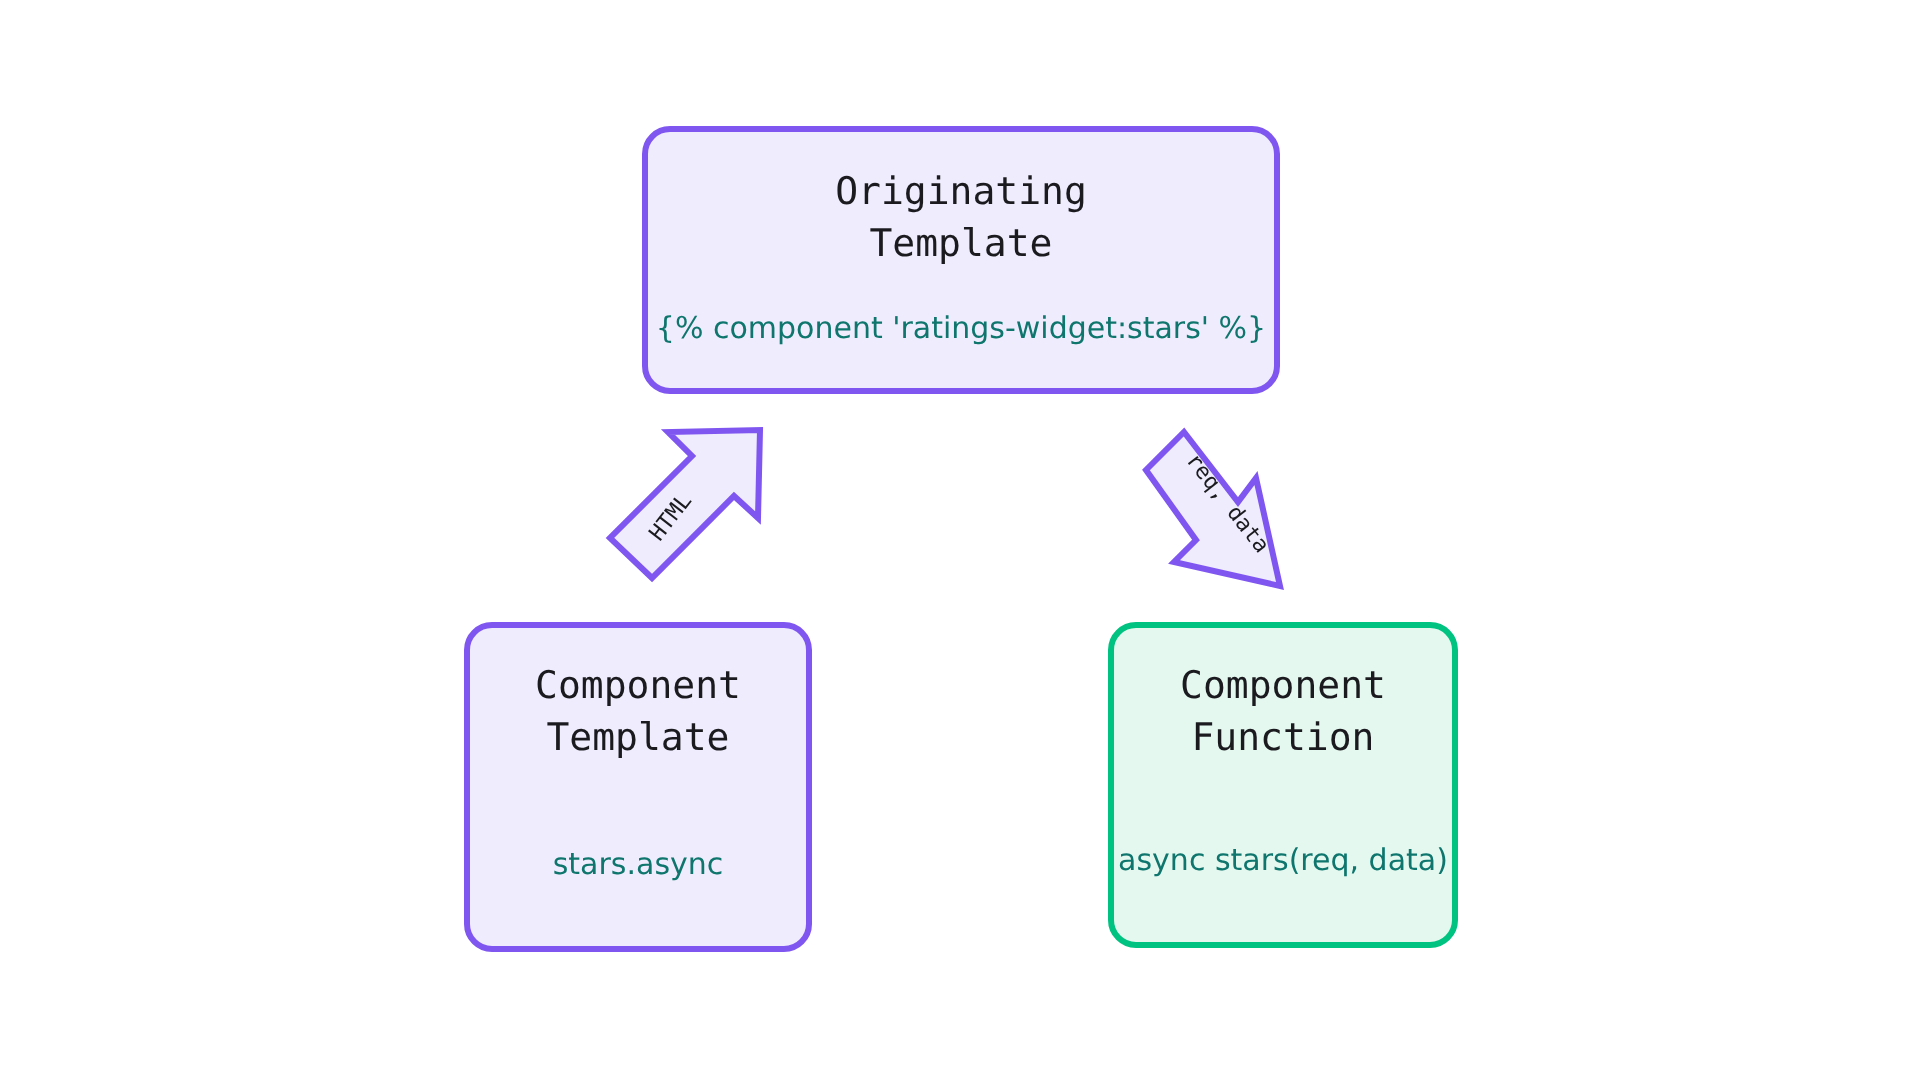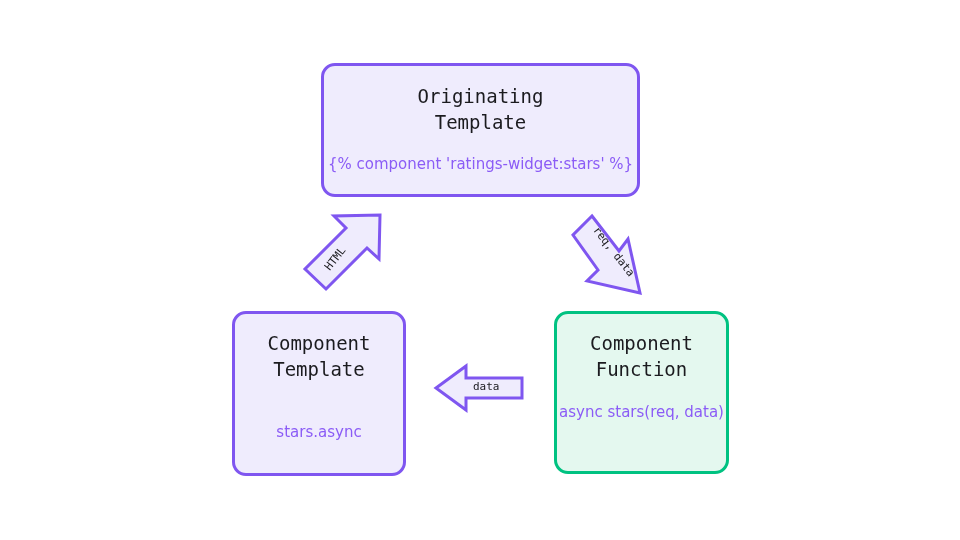--- a/index.html
+++ b/index.html
@@ -48,21 +48,21 @@
     line-height: 26px;
     color: #1b1b1f;
     letter-spacing: 0px;
     white-space: pre-line;
   }
 
   .node-code {
     font-family: "DejaVu Sans", sans-serif;
     font-size: 15px;
     line-height: 20px;
-    color: #8b5cf6;
+    color: #0f766e;
     white-space: nowrap;
   }
 
   
   #node-originating {
     left: 321px;
     top: 63px;
     width: 319px;
     height: 134px;
     justify-content: flex-start;
@@ -81,21 +81,21 @@
   #node-component-template .node-code  { margin-top: 40px; }
 
   #node-component-function {
     left: 554px;
     top: 311px;
     width: 175px;
     height: 163px;
     justify-content: flex-start;
   }
   #node-component-function .node-title { margin-top: 16px; }
-  #node-component-function .node-code  { margin-top: 20px; }
+  #node-component-function .node-code  { margin-top: 38px; }
 
   
   .arrow {
     position: absolute;
   }
   .arrow svg {
     display: block;
     overflow: visible;
   }
   .arrow-shape {
@@ -165,21 +165,14 @@
   </div>
 
   <div class="arrow" id="arrow-req-data">
     <svg width="74" height="84" viewBox="0 0 74 84">
 
       <polygon class="arrow-shape" points="22,3 49,38 58,26 70,80 17,68 28,57 3,22"></polygon>
     </svg>
     <span class="arrow-label" id="label-req-data">req, data</span>
   </div>
 
-  <div class="arrow" id="arrow-data">
-    <svg width="92" height="50" viewBox="0 0 92 50">
-
-      <polygon class="arrow-shape" points="3,25 33,3 33,15 89,15 89,35 33,35 33,47"></polygon>
-    </svg>
-    <span class="arrow-label" id="label-data">data</span>
-  </div>
 
 </div>
 
 </body></html>

